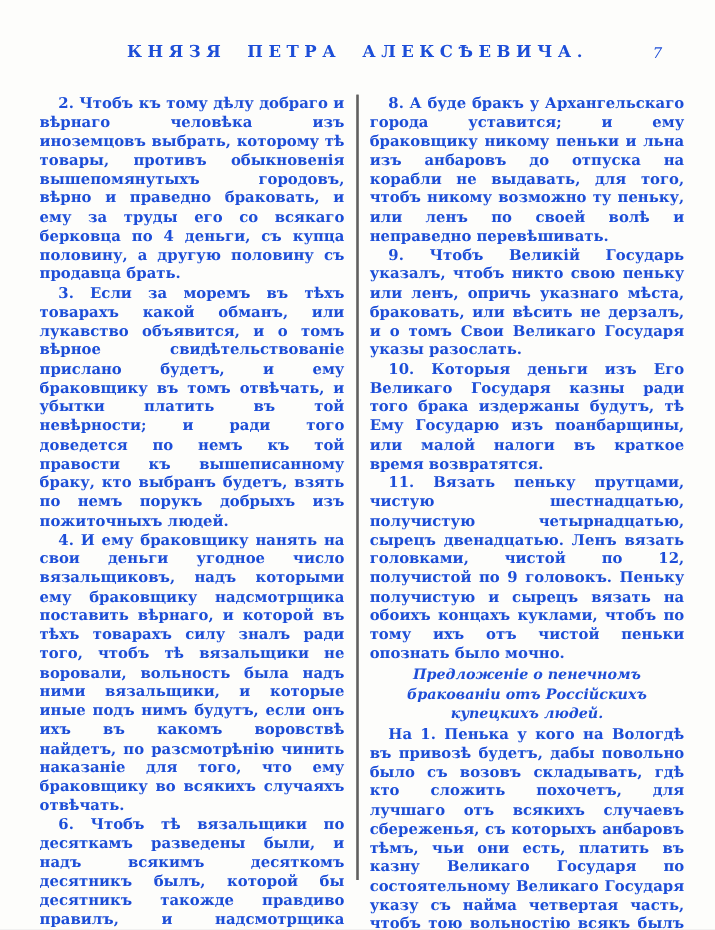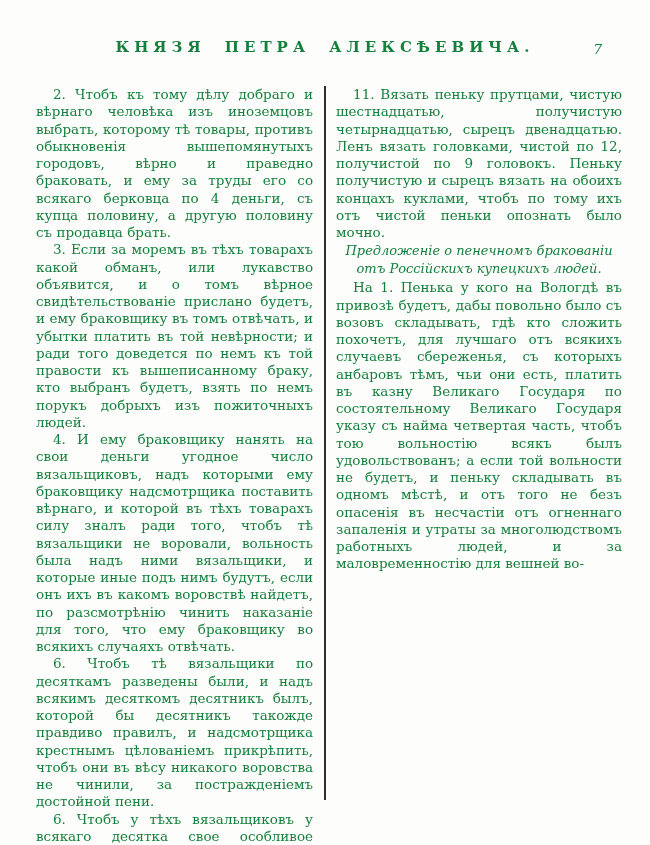--- a/index.html
+++ b/index.html
@@ -6,21 +6,21 @@
     margin: 0;
     padding: 0;
     background: #e8e8e8;
   }
   .page {
     position: relative;
     width: 650px;
     height: 845px;
     margin: 0 auto;
     background: #fdfdfb;
-    color: #15803d;
+    color: #1d4ed8;
     font-family: "DejaVu Serif", "Liberation Serif", serif;
     overflow: hidden;
     box-sizing: border-box;
   }
   .running-head {
     position: absolute;
     top: 38px;
     left: 0;
     width: 100%;
     text-align: center;
@@ -50,20 +50,21 @@
     letter-spacing: 1.5px;
   }
   .columns {
     position: absolute;
     top: 86px;
     left: 36px;
     right: 28px;
     bottom: 0;
     display: flex;
     align-items: stretch;
+    font-weight: bold;
   }
   .column {
     font-size: 13.5px;
     line-height: 17.25px;
     text-align: justify;
   }
   .column.left  { width: 281px; }
   .column.right { width: 290px; }
   .divider {
     width: 2px;
@@ -100,20 +101,23 @@
       <p class="para">2. Чтобъ къ тому дѣлу добраго и вѣрнаго человѣка изъ иноземцовъ выбрать, которому тѣ товары, противъ обыкновенія вышепомянутыхъ городовъ, вѣрно и праведно браковать, и ему за труды его со всякаго берковца по 4 деньги, съ купца половину, а другую половину съ продавца брать.</p>
       <p class="para">3. Если за моремъ въ тѣхъ товарахъ какой обманъ, или лукавство объявится, и о томъ вѣрное свидѣтельствованіе прислано будетъ, и ему браковщику въ томъ отвѣчать, и убытки платить въ той невѣрности; и ради того доведется по немъ къ той правости къ вышеписанному браку, кто выбранъ будетъ, взять по немъ порукъ добрыхъ изъ пожиточныхъ людей.</p>
       <p class="para">4. И ему браковщику нанять на свои деньги угодное число вязальщиковъ, надъ которыми ему браковщику надсмотрщика поставить вѣрнаго, и которой въ тѣхъ товарахъ силу зналъ ради того, чтобъ тѣ вязальщики не воровали, вольность была надъ ними вязальщики, и которые иные подъ нимъ будутъ, если онъ ихъ въ какомъ воровствѣ найдетъ, по разсмотрѣнію чинить наказаніе для того, что ему браковщику во всякихъ случаяхъ отвѣчать.</p>
       <p class="para">6. Чтобъ тѣ вязальщики по десяткамъ разведены были, и надъ всякимъ десяткомъ десятникъ былъ, которой бы десятникъ такожде правдиво правилъ, и надсмотрщика крестнымъ цѣлованіемъ прикрѣпить, чтобъ они въ вѣсу никакого воровства не чинили, за постражденіемъ достойной пени.</p>
       <p class="para">6. Чтобъ у тѣхъ вязальщиковъ у всякаго десятка свое особливое клеймо было, и имъ всякой бунтъ тѣмъ клеймомъ клеймить, для того, чтобъ въ неправедномъ случаѣ мочно узнать, въ которомъ десяткѣ воровство учинено будетъ, и ради того тѣмъ вязальщикамъ чужое клеймо отнюдь на чужіе бунты не поставить.</p>
     </div>
 
     <div class="divider"></div>
 
     <div class="column right">
+      <p class="para">8. А буде бракъ у Архангельскаго города уставится; и ему браковщику никому пеньки и льна изъ анбаровъ до отпуска на корабли не выдавать, для того, чтобъ никому возможно ту пеньку, или ленъ по своей волѣ и неправедно перевѣшивать.</p>
+      <p class="para">9. Чтобъ Великій Государь указалъ, чтобъ никто свою пеньку или ленъ, опричь указнаго мѣста, браковать, или вѣсить не дерзалъ, и о томъ Свои Великаго Государя указы разослать.</p>
+      <p class="para">10. Которыя деньги изъ Его Великаго Государя казны ради того брака издержаны будутъ, тѣ Ему Государю изъ поанбарщины, или малой налоги въ краткое время возвратятся.</p>
       <p class="para">11. Вязать пеньку прутцами, чистую шестнадцатью, получистую четырнадцатью, сырецъ двенадцатью. Ленъ вязать головками, чистой по 12, получистой по 9 головокъ. Пеньку получистую и сырецъ вязать на обоихъ концахъ куклами, чтобъ по тому ихъ отъ чистой пеньки опознать было мочно.</p>
       <p class="section-heading">Предложеніе о пенечномъ бракованіи отъ Россійскихъ купецкихъ людей.</p>
       <p class="para">На 1. Пенька у кого на Вологдѣ въ привозѣ будетъ, дабы повольно было съ возовъ складывать, гдѣ кто сложить похочетъ, для лучшаго отъ всякихъ случаевъ сбереженья, съ которыхъ анбаровъ тѣмъ, чьи они есть, платить въ казну Великаго Государя по состоятельному Великаго Государя указу съ найма четвертая часть, чтобъ тою вольностію всякъ былъ удовольствованъ; а если той вольности не будетъ, и пеньку складывать въ одномъ мѣстѣ, и отъ того не безъ опасенія въ несчастіи отъ огненнаго запаленія и утраты за многолюдствомъ работныхъ людей, и за маловременностію для вешней во-</p>
     </div>
 
   </div>
 
 </div>
 
 </body></html>

